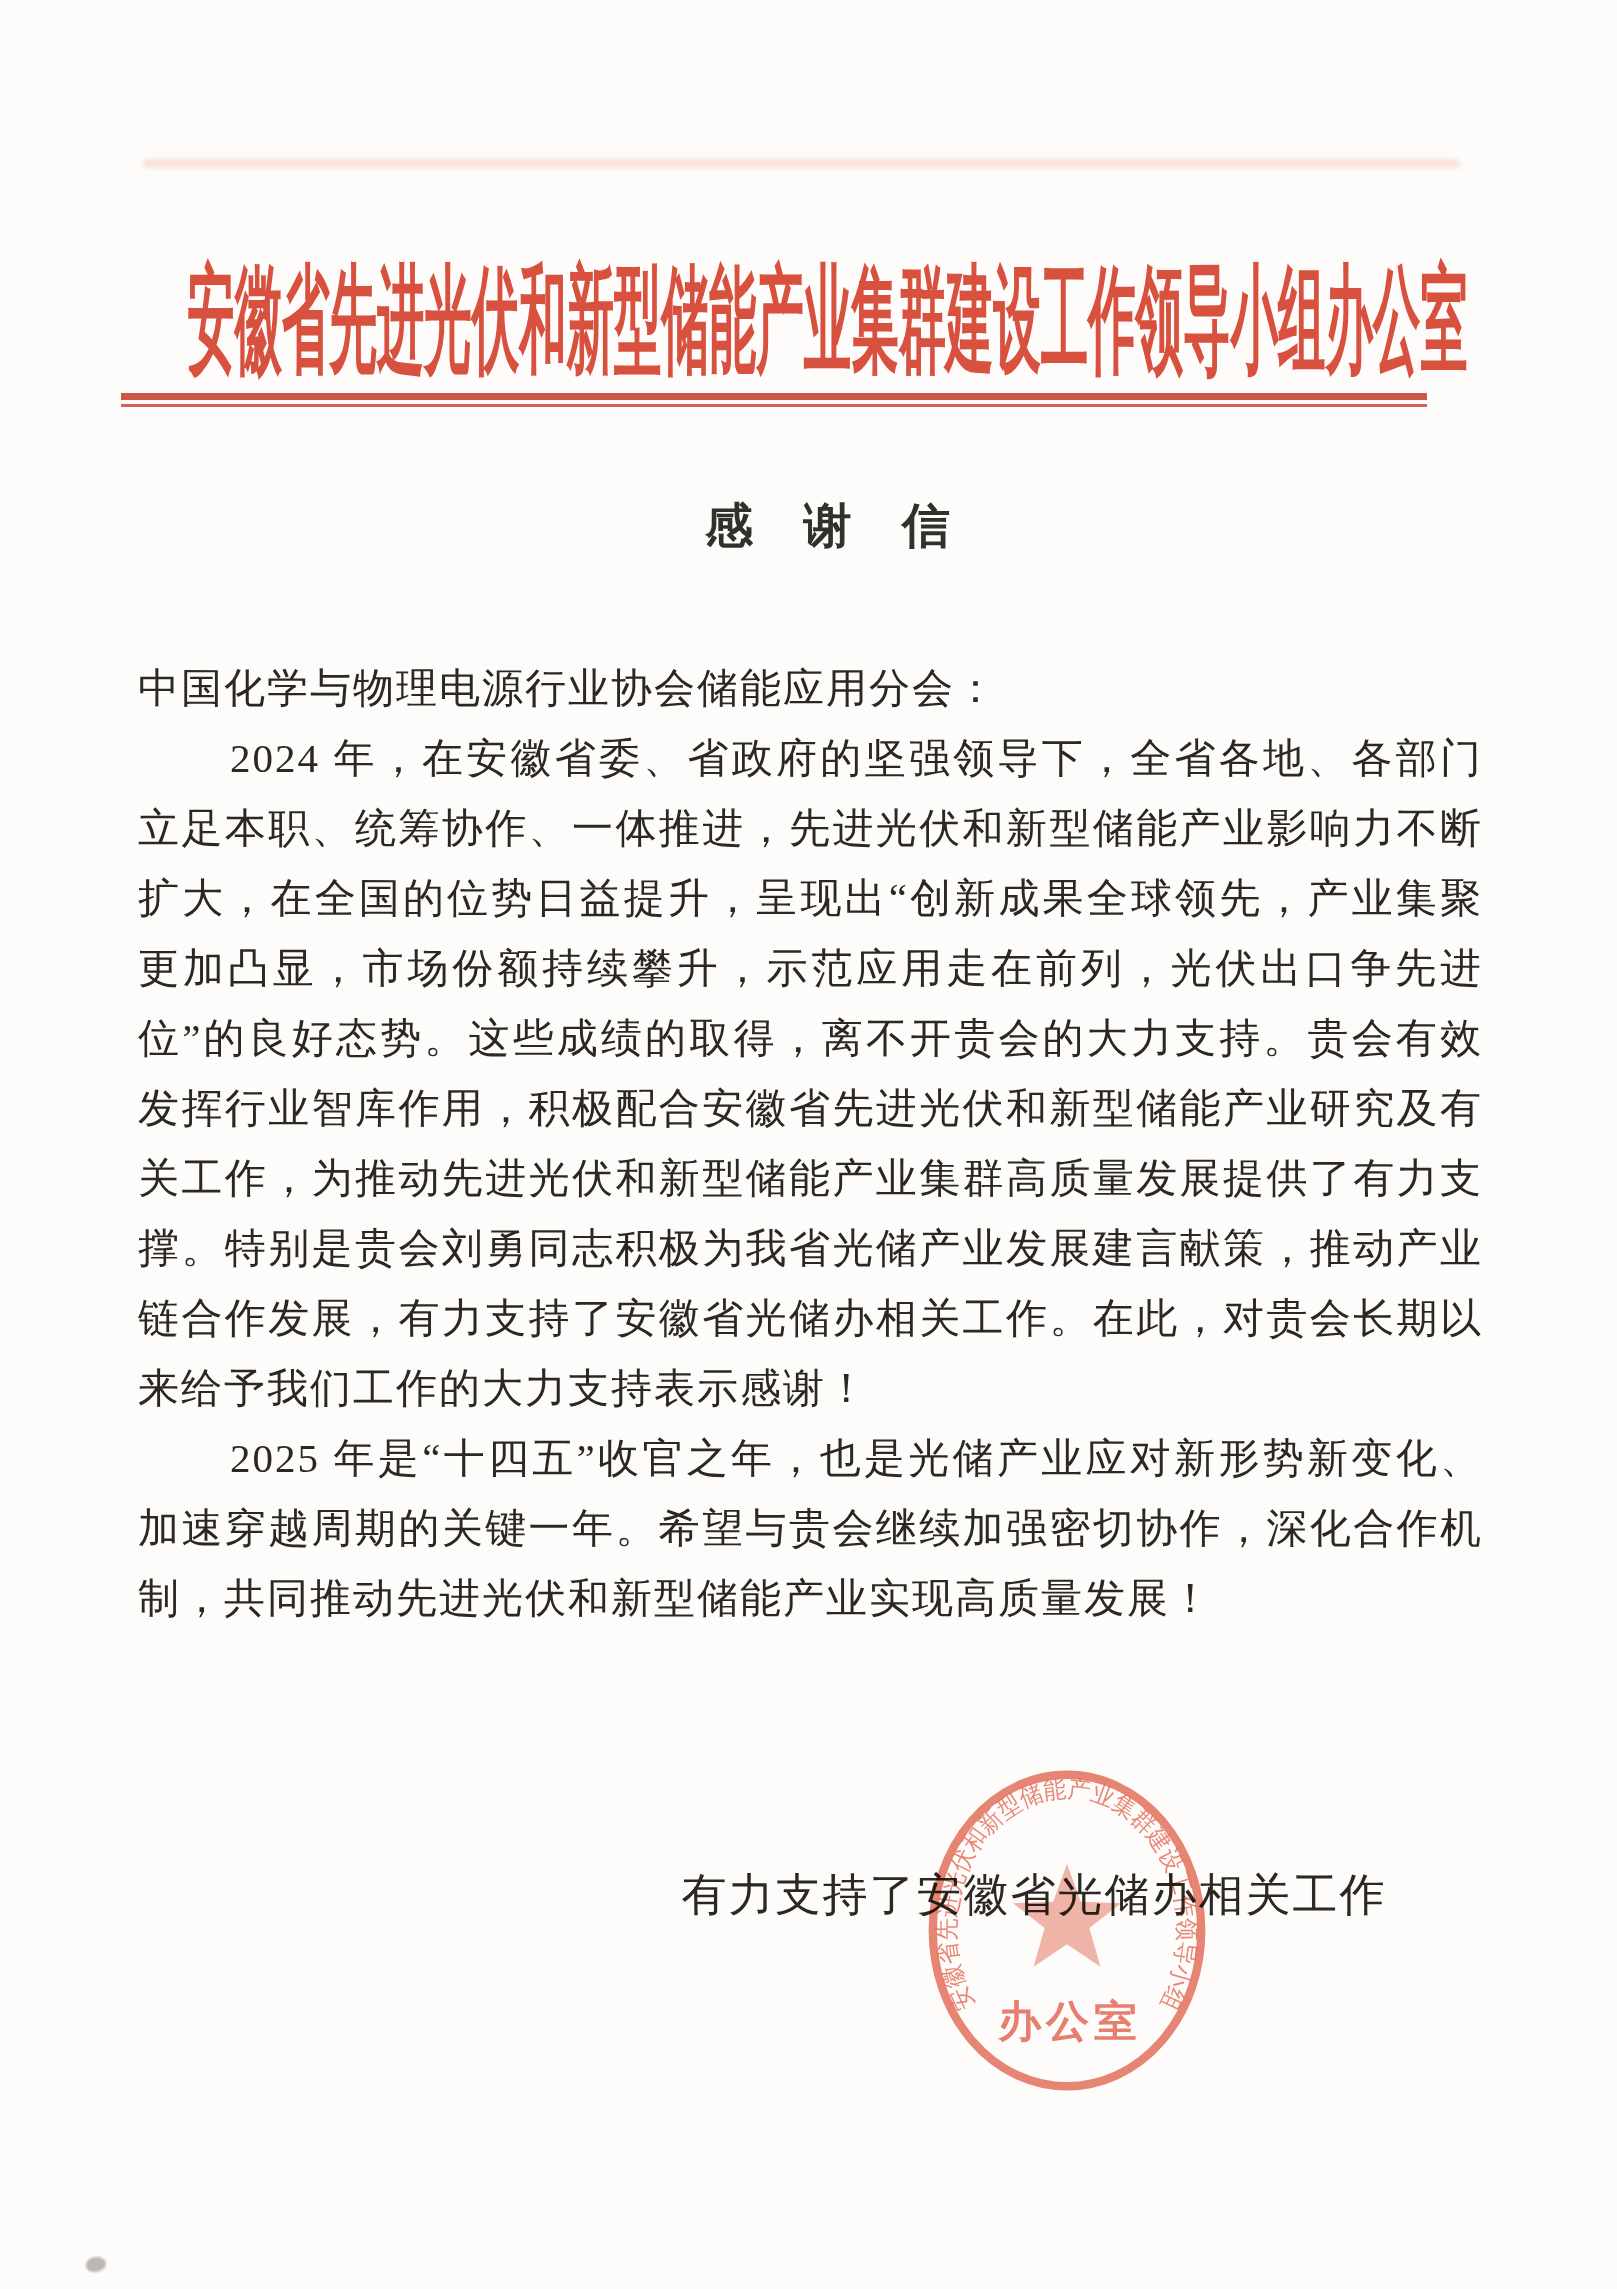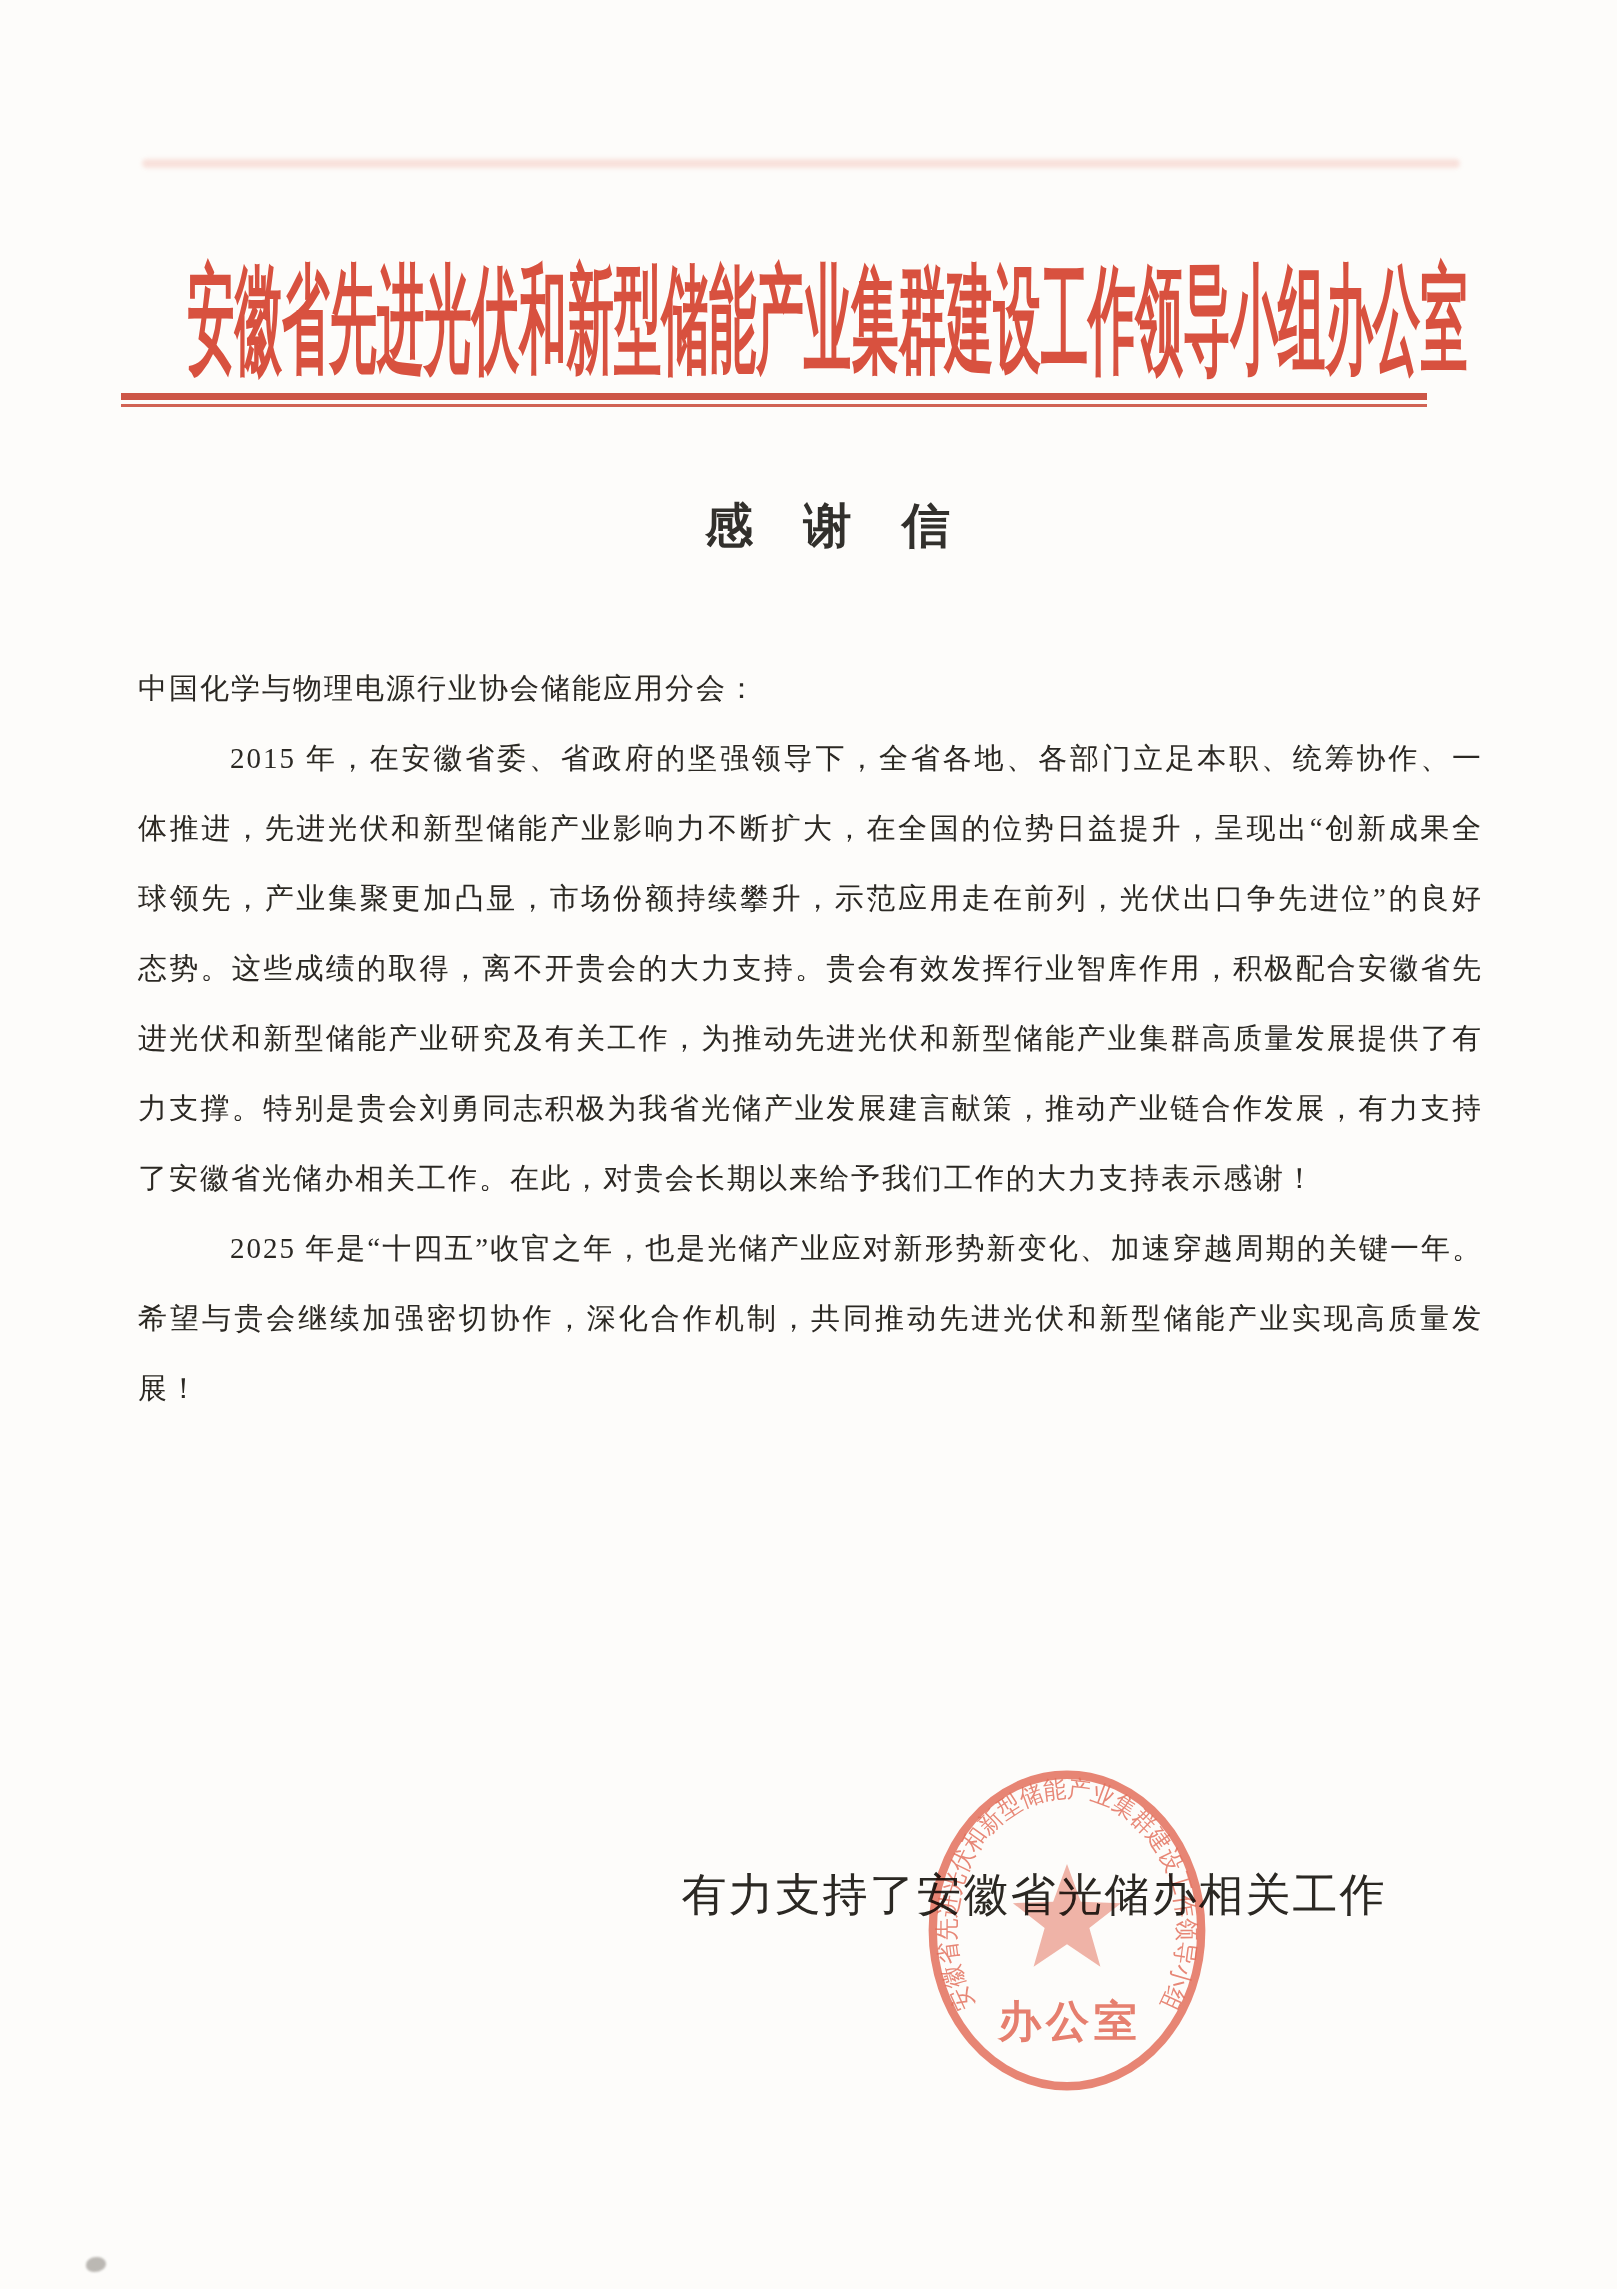--- a/index.html
+++ b/index.html
@@ -45,21 +45,21 @@
   
   .title-row{
     position:absolute;left:0;right:0;top:488px;
     text-align:center;line-height:76px;
     color:#32302c;font-weight:bold;font-size:48px;
   }
   .title-row .spread{letter-spacing:1.05em;margin-right:-1.05em;}
   
   .body-text{
     position:absolute;left:138px;width:1345px;top:653px;
-    font-size:29px;line-height:70px;letter-spacing:2px;
+    font-size:41px;line-height:70px;letter-spacing:2px;
     color:var(--ink,#2b2823);
     text-align:justify;
   }
   .body-text p{margin:0;padding:0;}
   .body-text p.indent{text-indent:92px;}
   
   .signature{
     position:absolute;left:647px;width:774px;top:1856px;
     text-align:center;font-size:45px;line-height:79px;letter-spacing:2px;
     color:var(--ink,#2b2823);
@@ -83,21 +83,21 @@
 
   <div class="rule-thick"></div>
   <div class="rule-thin"></div>
 
   <div class="title-row">
     <span class="spread">感谢信</span>
   </div>
 
   <div class="body-text">
     <p>中国化学与物理电源行业协会储能应用分会：</p>
-    <p class="indent">2015 年，在安徽省委、省政府的坚强领导下，全省各地、各部门立足本职、统筹协作、一体推进，先进光伏和新型储能产业影响力不断扩大，在全国的位势日益提升，呈现出“创新成果全球领先，产业集聚更加凸显，市场份额持续攀升，示范应用走在前列，光伏出口争先进位”的良好态势。这些成绩的取得，离不开贵会的大力支持。贵会有效发挥行业智库作用，积极配合安徽省先进光伏和新型储能产业研究及有关工作，为推动先进光伏和新型储能产业集群高质量发展提供了有力支撑。特别是贵会刘勇同志积极为我省光储产业发展建言献策，推动产业链合作发展，有力支持了安徽省光储办相关工作。在此，对贵会长期以来给予我们工作的大力支持表示感谢！</p>
+    <p class="indent">2024 年，在安徽省委、省政府的坚强领导下，全省各地、各部门立足本职、统筹协作、一体推进，先进光伏和新型储能产业影响力不断扩大，在全国的位势日益提升，呈现出“创新成果全球领先，产业集聚更加凸显，市场份额持续攀升，示范应用走在前列，光伏出口争先进位”的良好态势。这些成绩的取得，离不开贵会的大力支持。贵会有效发挥行业智库作用，积极配合安徽省先进光伏和新型储能产业研究及有关工作，为推动先进光伏和新型储能产业集群高质量发展提供了有力支撑。特别是贵会刘勇同志积极为我省光储产业发展建言献策，推动产业链合作发展，有力支持了安徽省光储办相关工作。在此，对贵会长期以来给予我们工作的大力支持表示感谢！</p>
     <p class="indent">2025 年是“十四五”收官之年，也是光储产业应对新形势新变化、加速穿越周期的关键一年。希望与贵会继续加强密切协作，深化合作机制，共同推动先进光伏和新型储能产业实现高质量发展！</p>
   </div>
 
   <div class="signature">
     <div>有力支持了安徽省光储办相关工作</div>
   </div>
 
   <svg class="seal" viewBox="0 0 302 345">
     <defs>
       <path id="sealArc" d="M 61.2 255.8 A 114 136 0 1 1 240.8 255.8" fill="none"></path>

